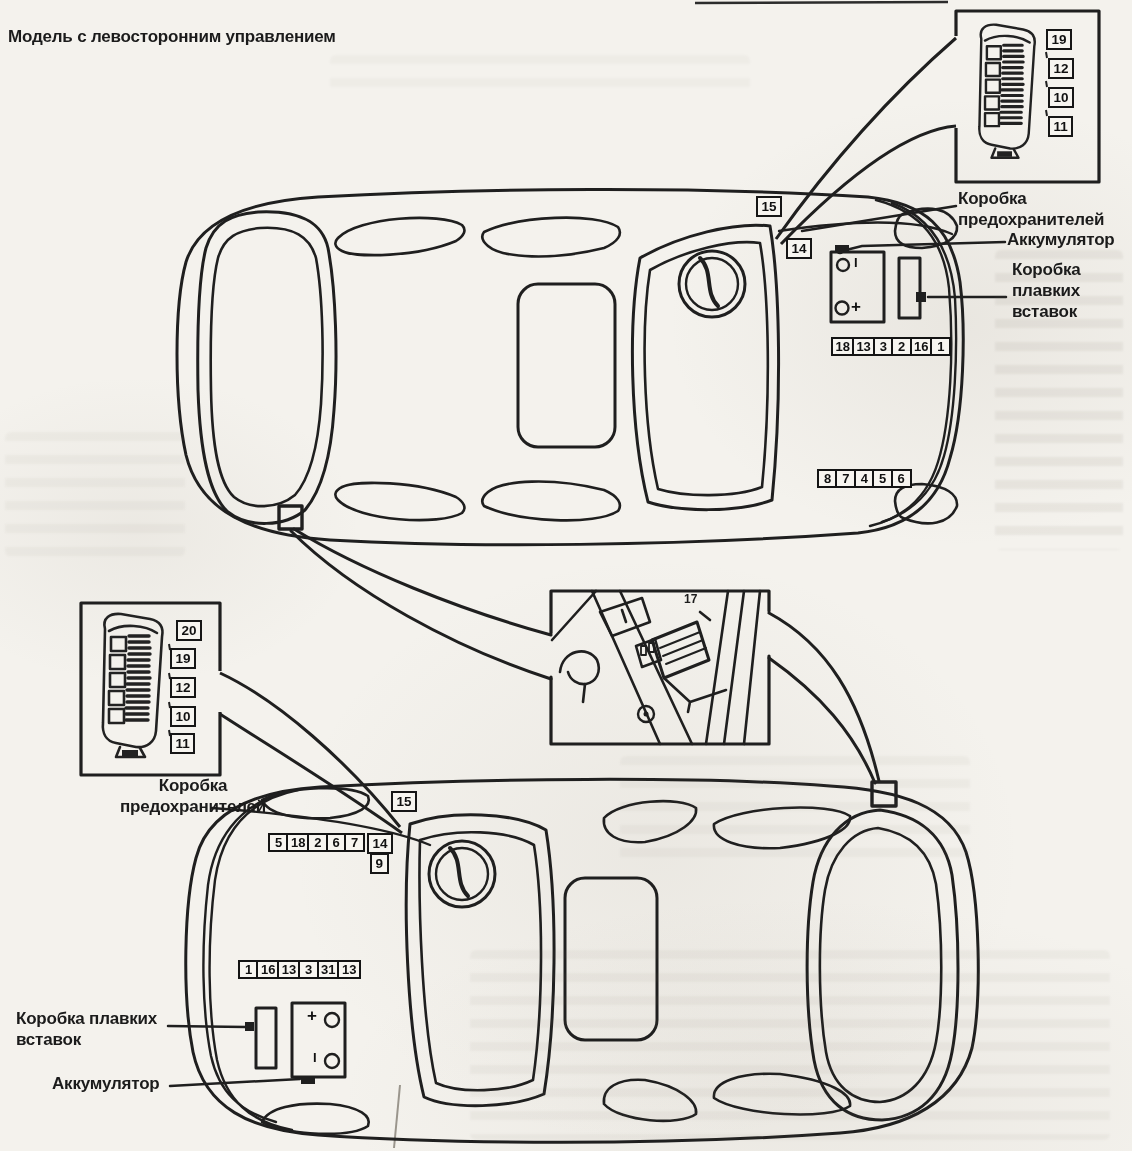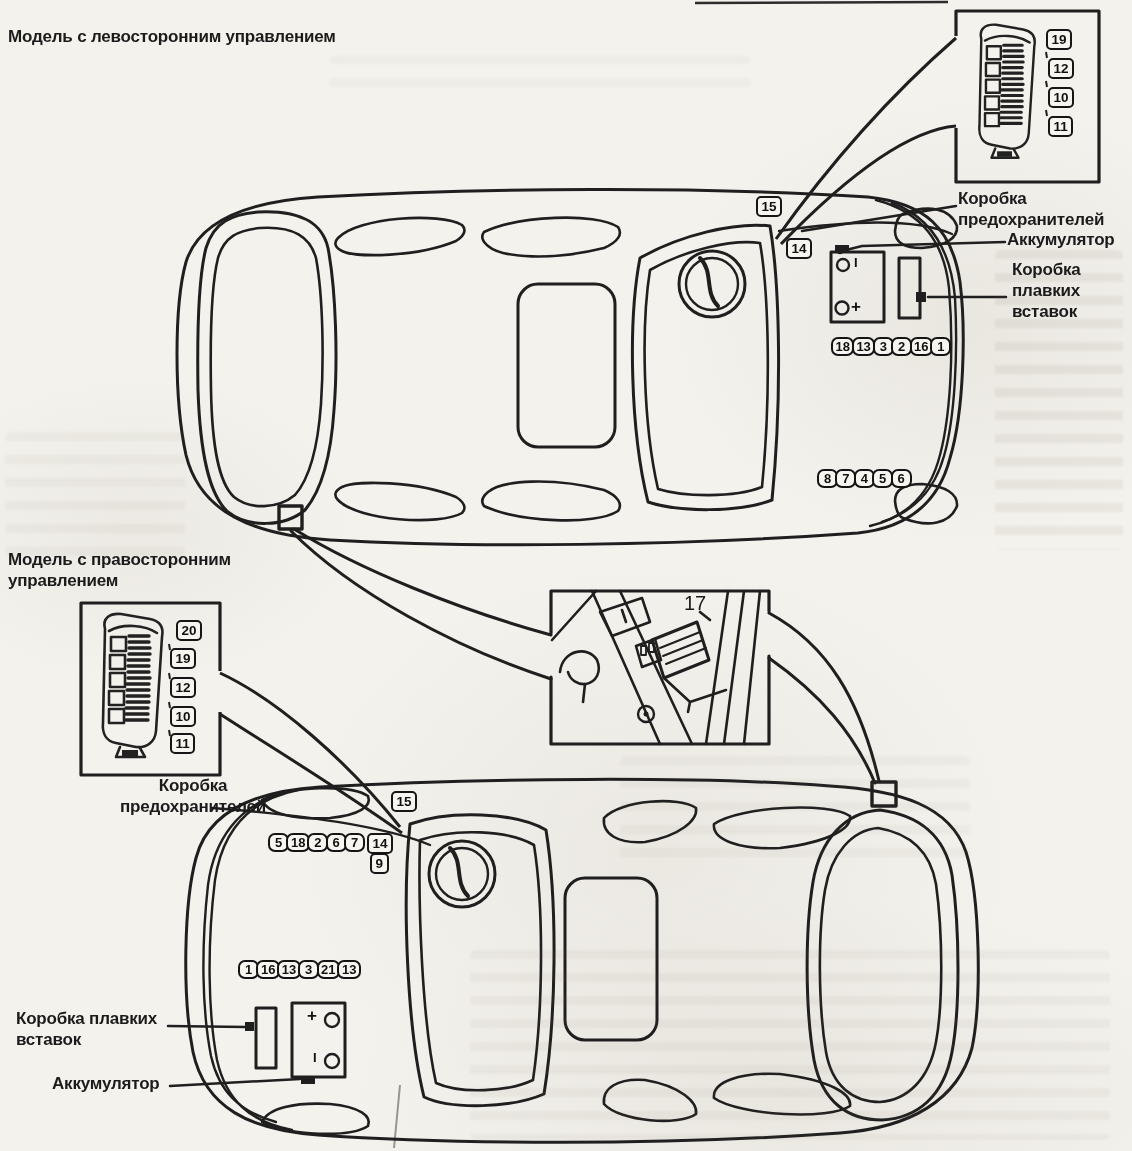--- a/index.html
+++ b/index.html
@@ -10,26 +10,26 @@
       radial-gradient(ellipse 420px 320px at 85% 28%, rgba(160,152,138,.13), transparent 70%),
       radial-gradient(ellipse 520px 420px at 58% 74%, rgba(160,152,138,.11), transparent 70%),
       radial-gradient(ellipse 320px 220px at 12% 46%, rgba(160,152,138,.10), transparent 70%),
       radial-gradient(ellipse 600px 260px at 70% 95%, rgba(160,152,138,.12), transparent 75%),
       #f4f2ed;
   }
   .abs{position:absolute;}
   svg{position:absolute;left:0;top:0;}
   .lbl{font-weight:700;font-size:17px;line-height:21px;letter-spacing:-.2px;color:#1b1b1b;white-space:nowrap;}
   .badge{
-    display:inline-block;border:2.6px solid #161616;border-radius:5px;background:#f7f5f0;
+    display:inline-block;border:2.6px solid #161616;border-radius:0;background:#f7f5f0;
     font-weight:700;font-size:13.5px;line-height:15px;padding:1px 3.5px;color:#111;white-space:nowrap;
   }
   .strip{display:flex;}
   .cell{
-    display:inline-block;border:2.6px solid #141414;border-radius:7px;background:#f7f5f0;
+    display:inline-block;border:2.6px solid #141414;border-radius:0;background:#f7f5f0;
     font-weight:700;font-size:13px;line-height:15px;padding:0 2.5px;min-width:12px;
     text-align:center;color:#111;margin-left:-2.6px;white-space:nowrap;
   }
   .cell:first-child{margin-left:0;}
   .bterm{font-weight:700;color:#111;}
   .ghost{
     background:repeating-linear-gradient(to bottom, rgba(120,112,98,.085) 0 9px, transparent 9px 23px);
     filter:blur(1.2px);border-radius:6px;
   }
 </style>
@@ -201,24 +201,20 @@
   </svg>
 
   <div class="abs ghost" style="left:995px;top:250px;width:128px;height:300px"></div>
   <div class="abs ghost" style="left:620px;top:756px;width:350px;height:110px;opacity:.6"></div>
   <div class="abs ghost" style="left:470px;top:950px;width:640px;height:190px;opacity:.7"></div>
   <div class="abs ghost" style="left:5px;top:432px;width:180px;height:125px;opacity:.6"></div>
   <div class="abs ghost" style="left:330px;top:55px;width:420px;height:36px;opacity:.5"></div>
 
   <div class="abs lbl" style="left:8px;top:26px">Модель с левосторонним управлением</div>
 
-  <div class="abs" style="left:8px;top:549px">
-    <div class="lbl">Модель с правосторонним</div>
-    <div class="lbl">управлением</div>
-  </div>
 
   <span class="badge abs" style="left:1046px;top:29px">19</span>
   <span class="badge abs" style="left:1048px;top:58px">12</span>
   <span class="badge abs" style="left:1048px;top:87px">10</span>
   <span class="badge abs" style="left:1048px;top:116px">11</span>
 
   <div class="abs" style="left:958px;top:188px">
     <div class="lbl">Коробка</div>
     <div class="lbl">предохранителей</div>
   </div>
@@ -276,29 +272,29 @@
   </div>
 
   <span class="badge abs" style="left:367px;top:833px">14</span>
   <span class="badge abs" style="left:370px;top:853px">9</span>
 
   <div class="strip abs" style="left:238px;top:960px">
     <span class="cell">1</span>
     <span class="cell">16</span>
     <span class="cell">13</span>
     <span class="cell">3</span>
-    <span class="cell">21</span>
+    <span class="cell">31</span>
     <span class="cell">13</span>
   </div>
 
   <div class="abs" style="left:16px;top:1008px">
     <div class="lbl">Коробка плавких</div>
     <div class="lbl">вставок</div>
   </div>
 
   <div class="abs lbl" style="left:52px;top:1073px">Аккумулятор</div>
 
   <span class="bterm abs" style="left:307px;top:1006px;font-size:17px">+</span>
   <span class="bterm abs" style="left:313px;top:1050px;font-size:13px">I</span>
 
-  <span class="abs" style="left:684px;top:592px;font-weight:400;font-size:20px">17</span>
+  <span class="abs" style="left:684px;top:592px;font-weight:700;font-size:12px">17</span>
 
 </div>
 
 </body></html>

